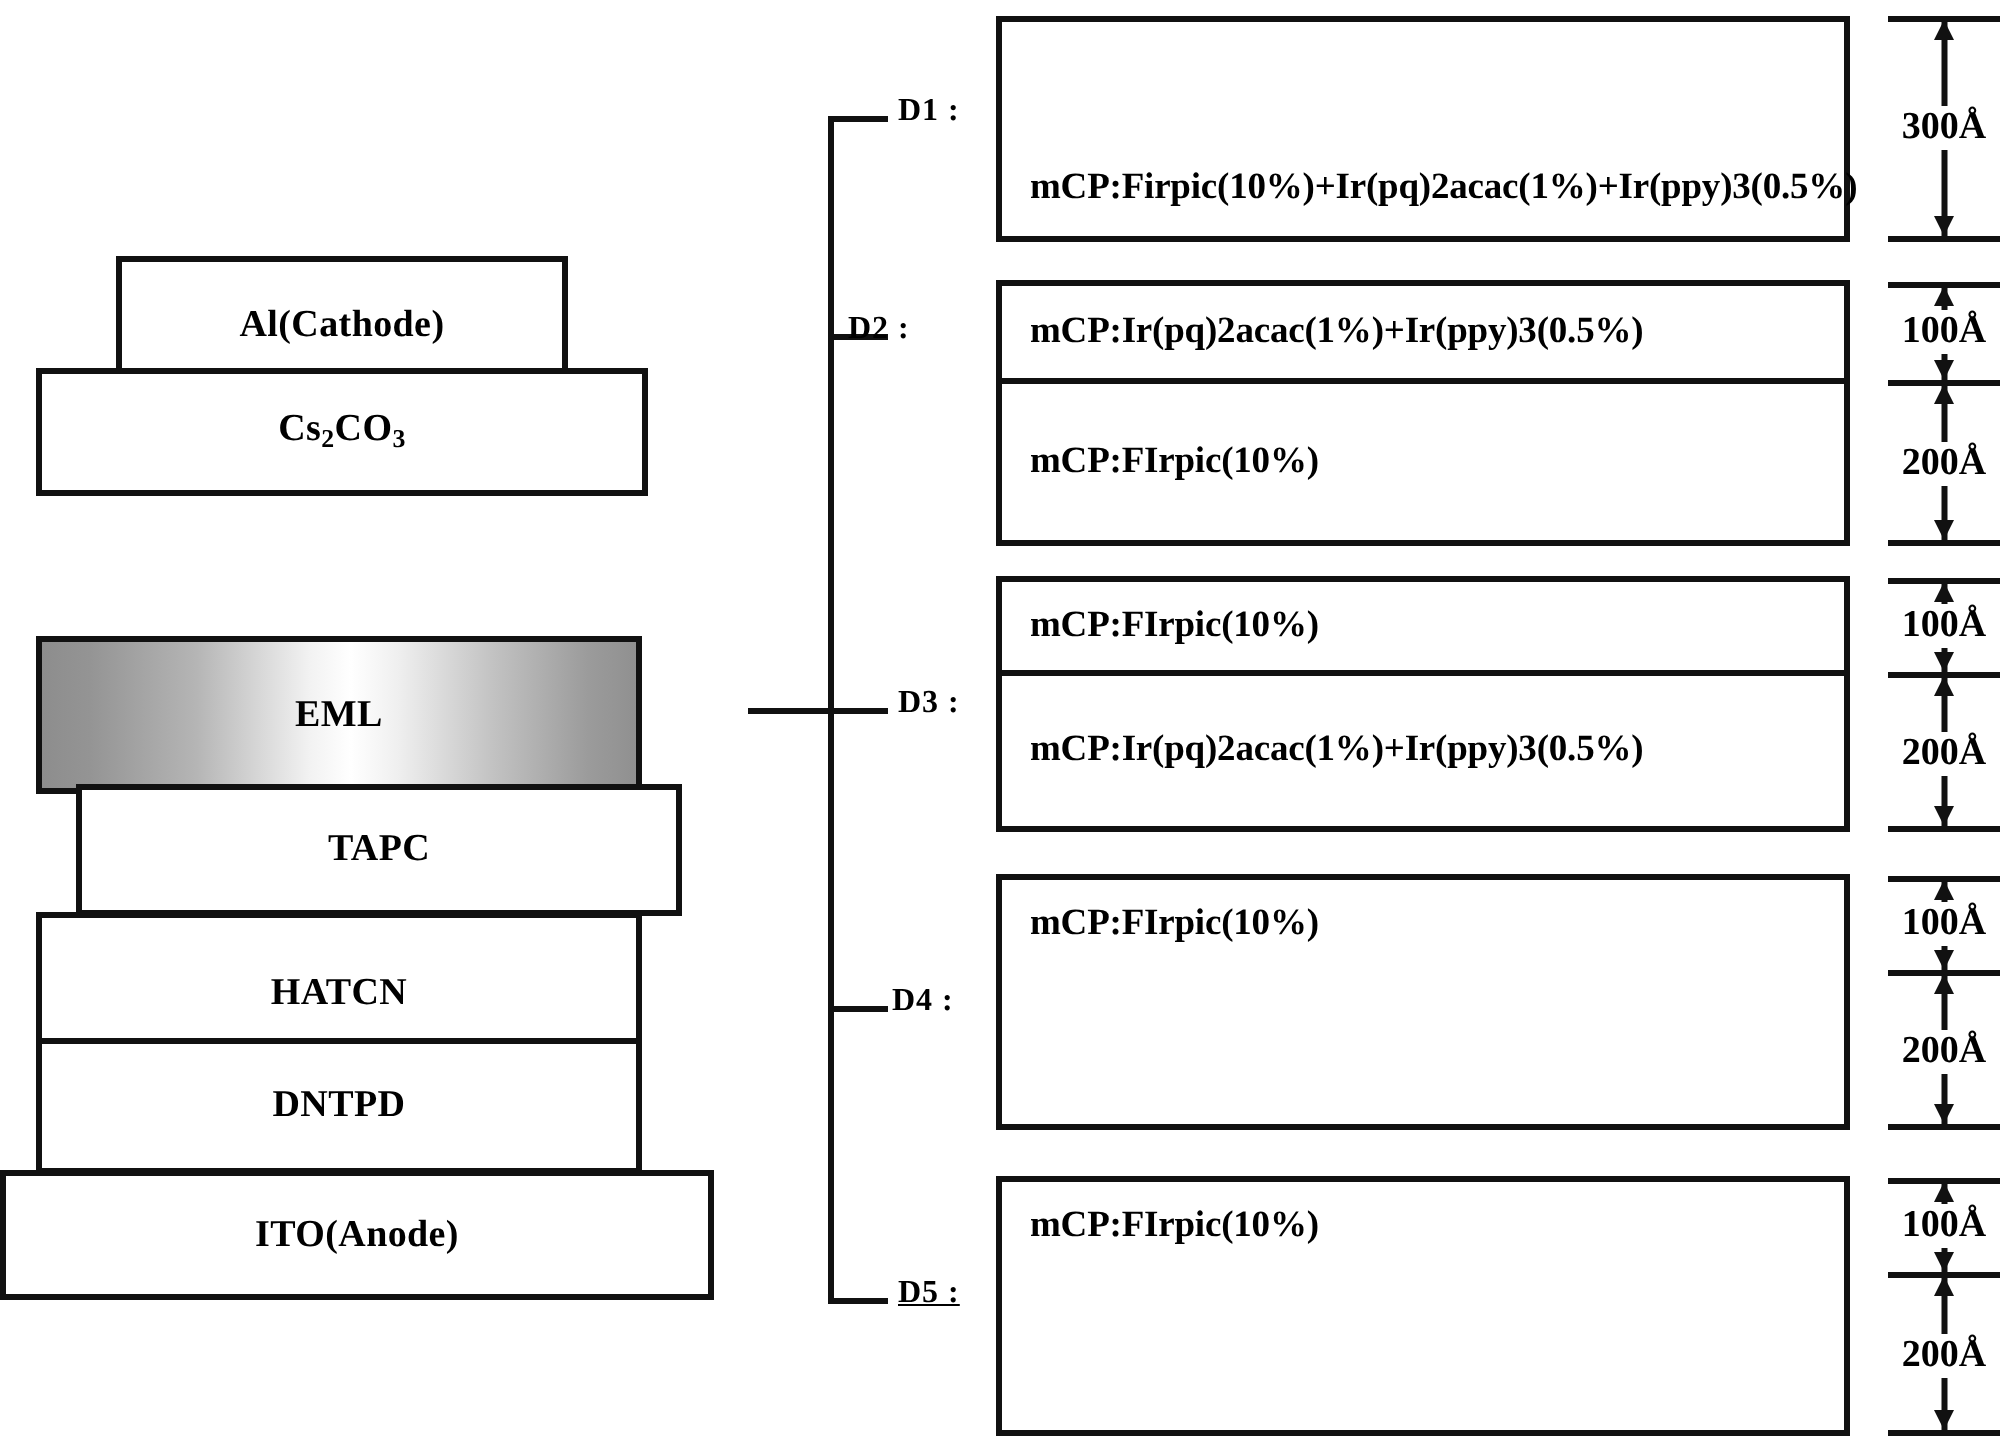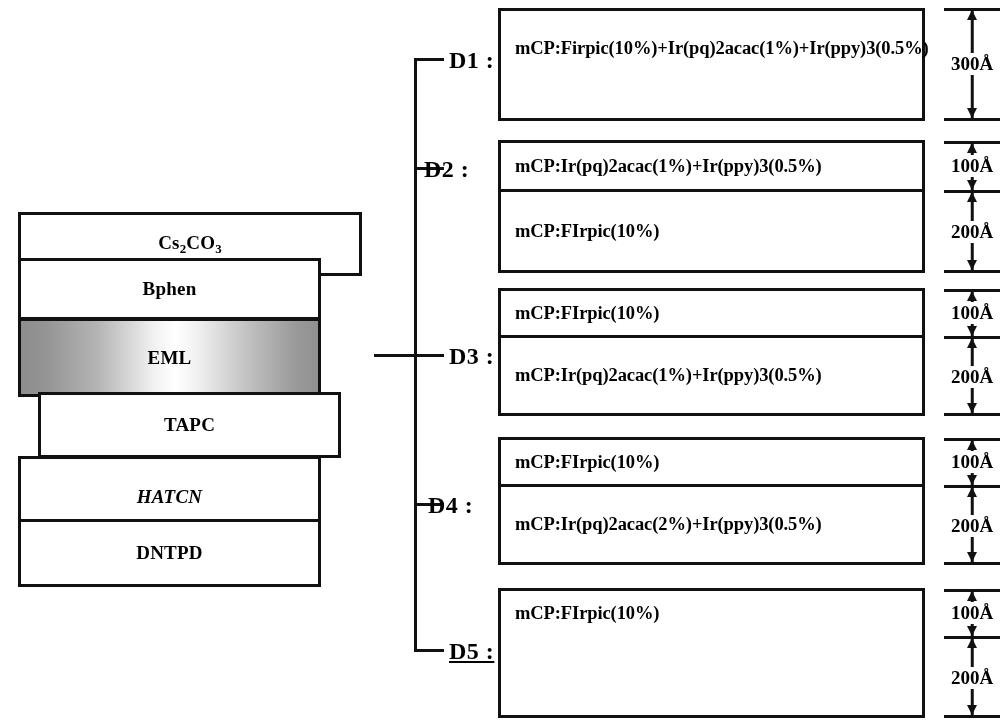--- a/index.html
+++ b/index.html
@@ -52,21 +52,21 @@
   
   .bracket-spine, .bracket-stub, .bracket-stem {
     position: absolute;
     background: #111111;
   }
 
   
   .device-label {
     position: absolute;
     font-weight: bold;
-    font-size: 24px;
+    font-size: 16px;
     white-space: nowrap;
     letter-spacing: 0.5px;
   }
 
   
   .recipe-box {
     position: absolute;
     box-sizing: border-box;
     border: 3px solid #111111;
     background: #ffffff;
@@ -118,64 +118,67 @@
     font-size: 19px;
     white-space: nowrap;
     text-align: center;
   }
 </style>
 </head>
 <body>
 
 <div id="canvas">
 
-
-  <div class="stack-layer" style="left:18px; top:212px; width:344px; height:64px;">
+  <div class="stack-layer" style="left:58px; top:128px; width:226px; height:70px;">
+    <span class="lbl">Al(Cathode)</span>
+  </div>
+
+  <div class="stack-layer" style="left:18px; top:184px; width:306px; height:64px;">
     <span class="lbl">Cs<sub>2</sub>CO<sub>3</sub></span>
   </div>
 
-  <div class="stack-layer" style="left:18px; top:258px; width:303px; height:62px;">
-    <span class="lbl">Bphen</span>
-  </div>
 
   <div class="stack-layer eml" style="left:18px; top:318px; width:303px; height:79px;">
     <span class="lbl">EML</span>
   </div>
 
   <div class="stack-layer" style="left:18px; top:392px; width:303px; height:66px;margin-left:20px;">
     <span class="lbl">TAPC</span>
   </div>
 
-  <div class="stack-layer" style="left:18px; top:456px; width:303px; height:81px;font-style:italic;">
+  <div class="stack-layer" style="left:18px; top:456px; width:303px; height:81px;">
     <span class="lbl">HATCN</span>
   </div>
 
   <div class="stack-layer" style="left:18px; top:519px; width:303px; height:68px;">
     <span class="lbl">DNTPD</span>
   </div>
 
+  <div class="stack-layer" style="left:0px; top:585px; width:357px; height:65px;">
+    <span class="lbl">ITO(Anode)</span>
+  </div>
 
   <div class="bracket-stem" style="left:374px; top:354px; width:42px; height:3px;"></div>
 
   <div class="bracket-spine" style="left:414px; top:58px; width:3px; height:594px;"></div>
 
   <div class="bracket-stub" style="left:414px; top:58px; width:30px; height:3px;"></div>
   <div class="bracket-stub" style="left:414px; top:167px; width:30px; height:3px;"></div>
   <div class="bracket-stub" style="left:414px; top:354px; width:30px; height:3px;"></div>
   <div class="bracket-stub" style="left:414px; top:503px; width:30px; height:3px;"></div>
   <div class="bracket-stub" style="left:414px; top:649px; width:30px; height:3px;"></div>
 
   <div class="device-label" style="left:449px; top:47px;">D1 :</div>
   <div class="device-label" style="left:424px; top:156px;">D2 :</div>
   <div class="device-label" style="left:449px; top:343px;">D3 :</div>
-  <div class="device-label" style="left:428px; top:492px;">D4 :</div>
+  <div class="device-label" style="left:446px; top:492px;">D4 :</div>
   <div class="device-label" style="left:449px; top:638px;text-decoration:underline;">D5 :</div>
 
   <div class="recipe-box" style="left:498px; top:8px; width:427px; height:113px;">
-    <div class="recipe-sub" style="height:100%; align-items:flex-start; padding-top:26px;">
+    <div class="recipe-sub" style="height:100%; align-items:flex-start; padding-top:26px;margin-top:46px;">
       <span style="white-space:normal;">mCP:Firpic(10%)+Ir(pq)2acac(1%)+Ir(ppy)3(0.5%)</span>
     </div>
   </div>
 
   <div class="recipe-box" style="left:498px; top:140px; width:427px; height:133px;">
     <div class="recipe-sub" style="height:47px;">
       <span>mCP:Ir(pq)2acac(1%)+Ir(ppy)3(0.5%)</span>
     </div>
     <div class="recipe-sub" style="height:83px;">
       <span>mCP:FIrpic(10%)</span>
@@ -187,23 +190,20 @@
       <span>mCP:FIrpic(10%)</span>
     </div>
     <div class="recipe-sub" style="height:80px;">
       <span>mCP:Ir(pq)2acac(1%)+Ir(ppy)3(0.5%)</span>
     </div>
   </div>
 
   <div class="recipe-box" style="left:498px; top:437px; width:427px; height:128px;">
     <div class="recipe-sub" style="height:45px;">
       <span>mCP:FIrpic(10%)</span>
-    </div>
-    <div class="recipe-sub" style="height:80px;">
-      <span>mCP:Ir(pq)2acac(2%)+Ir(ppy)3(0.5%)</span>
     </div>
   </div>
 
   <div class="recipe-box" style="left:498px; top:588px; width:427px; height:130px;">
     <div class="recipe-sub" style="height:45px;">
       <span>mCP:FIrpic(10%)</span>
     </div>
   </div>
 
   <div class="dim-tick" style="left:944px; top:8px;  width:56px;"></div>

